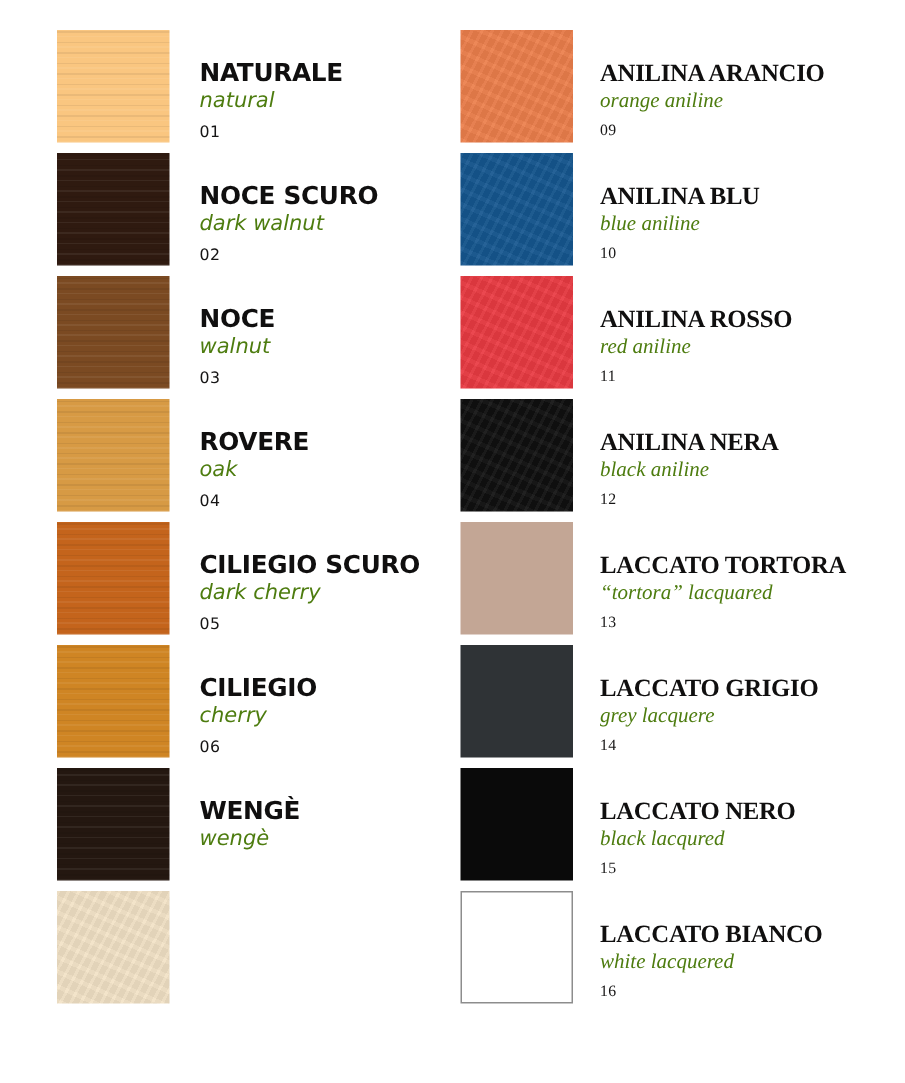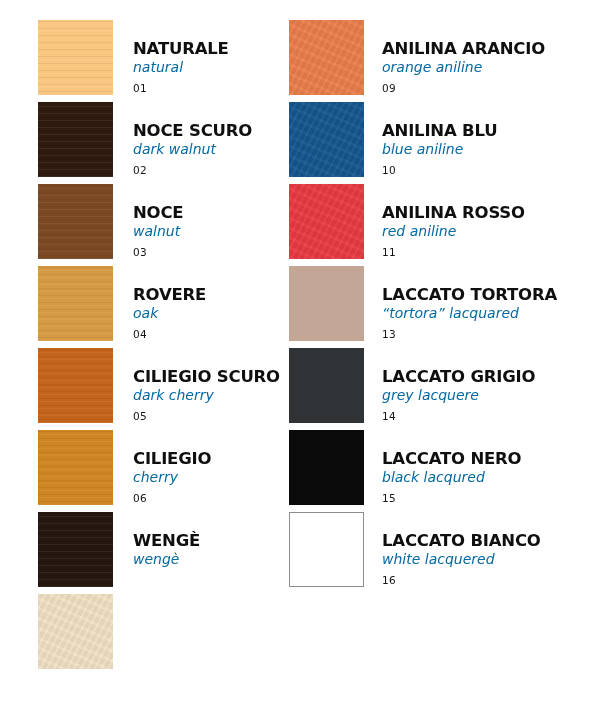--- a/index.html
+++ b/index.html
@@ -21,21 +21,21 @@
     height: 722px;
     background: #ffffff;
   }
 
   .column {
     position: absolute;
     top: 20px;
     width: 290px;
   }
   .column-left  { left: 38px; }
-  .column-right { left: 289px; }
+  .column-right { left: 307px; font-family: Liberation Serif, serif; }
 
   .swatch-row {
     position: relative;
     height: 82px;
   }
 
   .swatch {
     position: absolute;
     left: 0;
     top: 0;
@@ -105,21 +105,21 @@
     font-size: 16.5px;
     font-weight: 700;
     letter-spacing: -0.2px;
     color: #100f0f;
     line-height: 1.05;
     white-space: nowrap;
   }
   .desc {
     font-size: 14px;
     font-style: italic;
-    color: #0369a1;
+    color: #4d7c0f;
     line-height: 1.25;
     margin-top: 2px;
     white-space: nowrap;
   }
   .code {
     font-size: 10.5px;
     color: #161515;
     margin-top: 5px;
     letter-spacing: 0.3px;
   }
@@ -208,20 +208,28 @@
       </div>
       <div class="swatch-row">
         <div class="swatch mottle" style="background: rgb(233, 59, 67);"></div>
         <div class="labels labels-right">
           <div class="name">ANILINA ROSSO</div>
           <div class="desc">red aniline</div>
           <div class="code">11</div>
         </div>
       </div>
       <div class="swatch-row">
+        <div class="swatch mottle" style="background: rgb(17, 17, 17);"></div>
+        <div class="labels labels-right">
+          <div class="name">ANILINA NERA</div>
+          <div class="desc">black aniline</div>
+          <div class="code">12</div>
+        </div>
+      </div>
+      <div class="swatch-row">
         <div class="swatch" style="background: rgb(195, 166, 149);"></div>
         <div class="labels labels-right">
           <div class="name">LACCATO TORTORA</div>
           <div class="desc">“tortora”  lacquared</div>
           <div class="code">13</div>
         </div>
       </div>
       <div class="swatch-row">
         <div class="swatch" style="background: rgb(47, 51, 54);"></div>
         <div class="labels labels-right">

